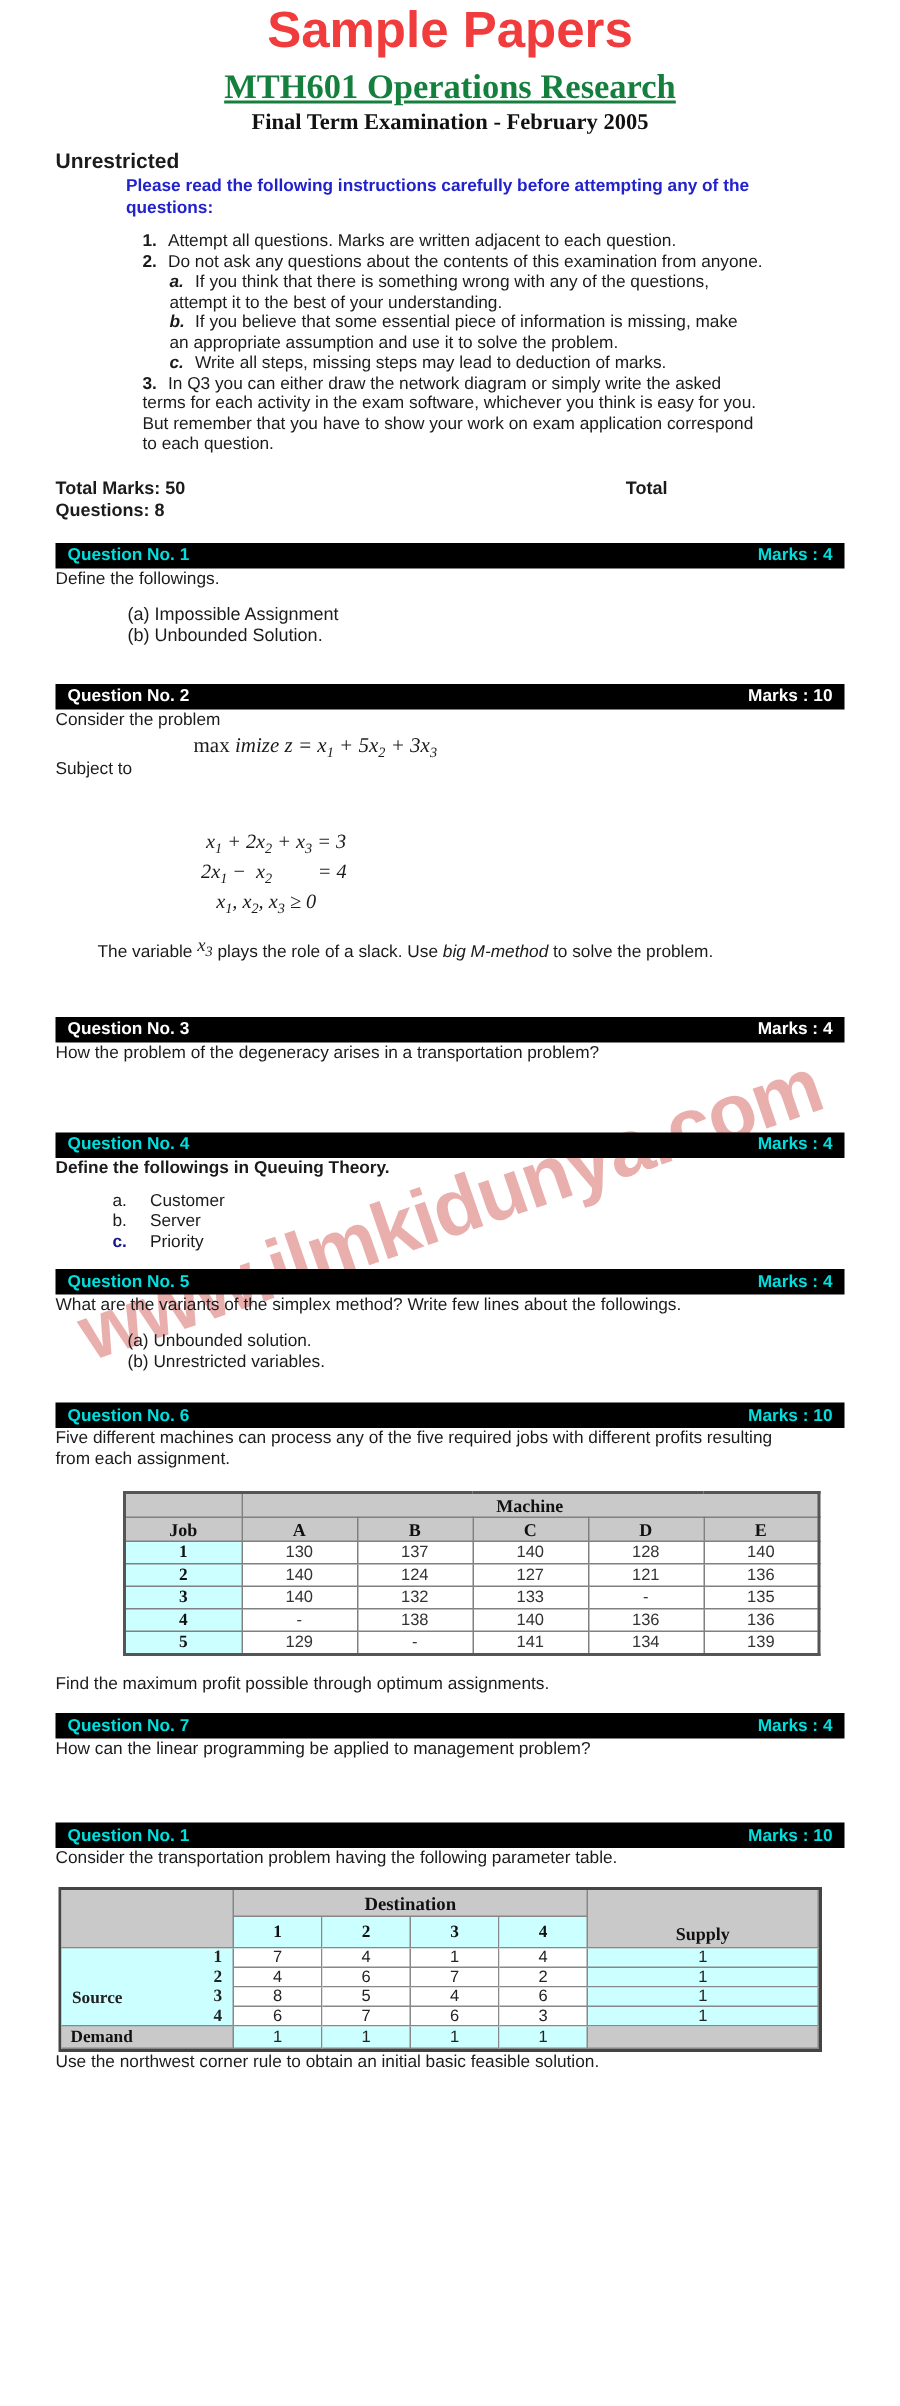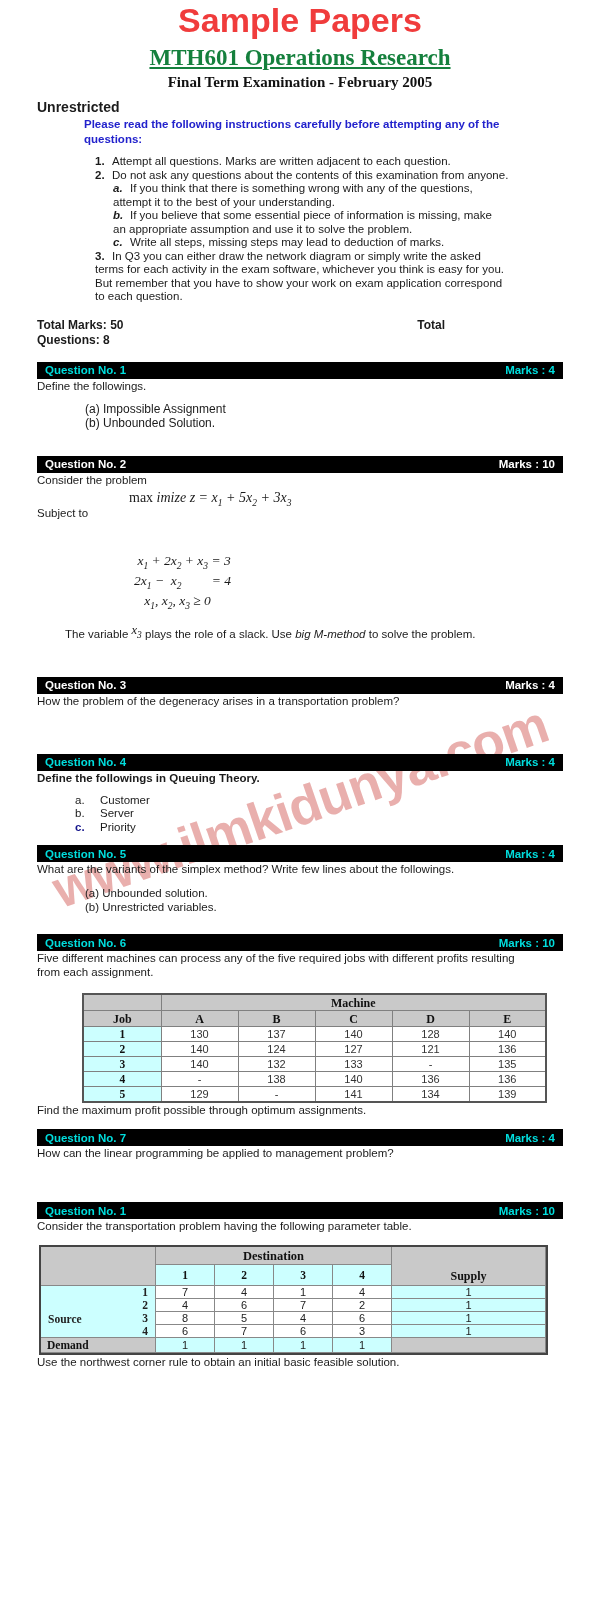--- a/index.html
+++ b/index.html
@@ -60,21 +60,21 @@
   .q4-item[data-emph="true"] .marker{font-weight:bold;color:#16168c;}
   .p-q5{margin:18px 0 0 20px;}
   .q5-list{margin:11px 0 0 48px;font-size:11.5px;line-height:13.5px;}
   .p-q6{margin:17px 0 0 17px;width:492px;}
   .p-q6out{margin:19px 0 0 18px;}
   .p-q7{margin:17px 0 0 20px;}
   .p-q8{margin:17px 0 0 20px;}
   .p-q8out{margin:36px 0 0 22px;}
 
   
-  .t6{border-collapse:collapse;margin:14px 0 0 45px;border:2px solid #555;}
+  .t6{border-collapse:collapse;margin:14px 0 12px 45px;border:2px solid #555;}
   .t6 th,.t6 td{border:1px solid #808080;padding:0;text-align:center;height:14px;line-height:14px;}
   .t6 thead th{height:15px;background:#c9c9c9;font-family:"Liberation Serif",serif;
                font-weight:bold;font-size:12px;color:#111;}
   .t6 .job{background:#ccffff;font-family:"Liberation Serif",serif;font-weight:bold;
            font-size:11.5px;color:#111;}
   .t6 .v{font-size:11px;color:#333;background:#fff;}
 
   
   .t8{display:grid;grid-template-columns:115px repeat(4,59px) 154px;
       grid-template-rows:18px 21px repeat(4,13px) 15px;

